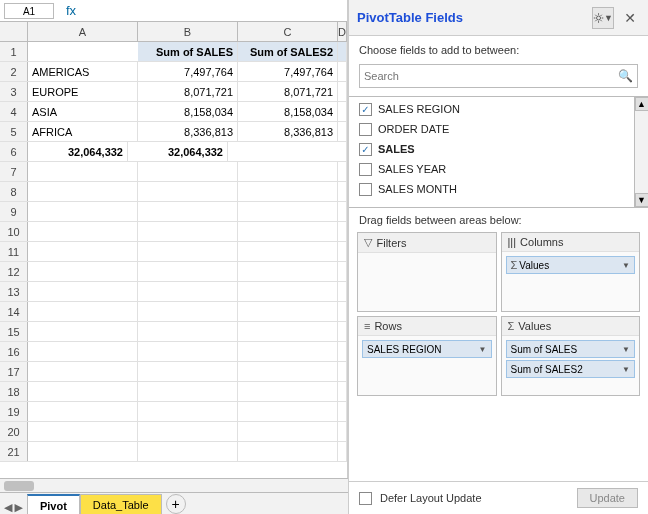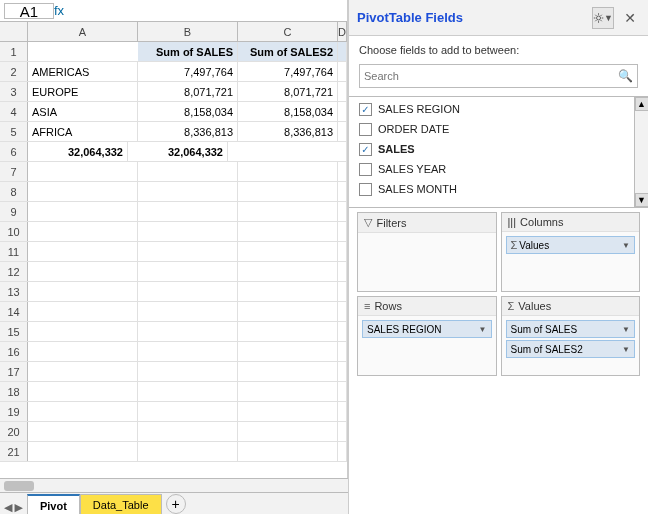--- a/index.html
+++ b/index.html
@@ -23,23 +23,23 @@
       display: flex;
       align-items: center;
       padding: 0 4px;
       font-size: 11px;
     }
     .name-box {
       width: 50px;
       border: 1px solid #bbb;
       height: 16px;
       text-align: center;
-      font-size: 15px;
+      font-size: 10px;
       line-height: 16px;
-      margin-right: 0;
+      margin-right: 12px;
     }
 
     
     .col-headers {
       display: flex;
       background: #f2f2f2;
       border-bottom: 1px solid #bbb;
       height: 20px;
     }
     .row-num-col {
@@ -654,20 +654,21 @@
           <span class="field-name">SALES MONTH</span>
         </div>
       </div>
     <div class="fields-scroll">
       <div class="scroll-up-btn">▲</div>
       <div class="scroll-thumb-v"></div>
       <div class="scroll-dn-btn">▼</div>
     </div>
   </div>
 
+  <div class="drag-section-title">Drag fields between areas below:</div>
 
   <div class="drag-areas">
 
     <div class="drag-area">
       <div class="drag-area-header">
         <span class="filter-icon">▽</span>
         <span>Filters</span>
       </div>
       <div class="drag-area-content">
       </div>
@@ -712,14 +713,19 @@
         </div>
         <div class="drag-field-pill">
           <span class="pill-text">Sum of SALES2</span>
           <span class="pill-arrow">▼</span>
         </div>
       </div>
     </div>
 
   </div>
 
+  <div class="pivot-footer">
+    <div class="defer-checkbox"></div>
+    <span class="defer-label">Defer Layout Update</span>
+    <button class="update-btn">Update</button>
+  </div>
 
 </div>
 
 </body></html>

